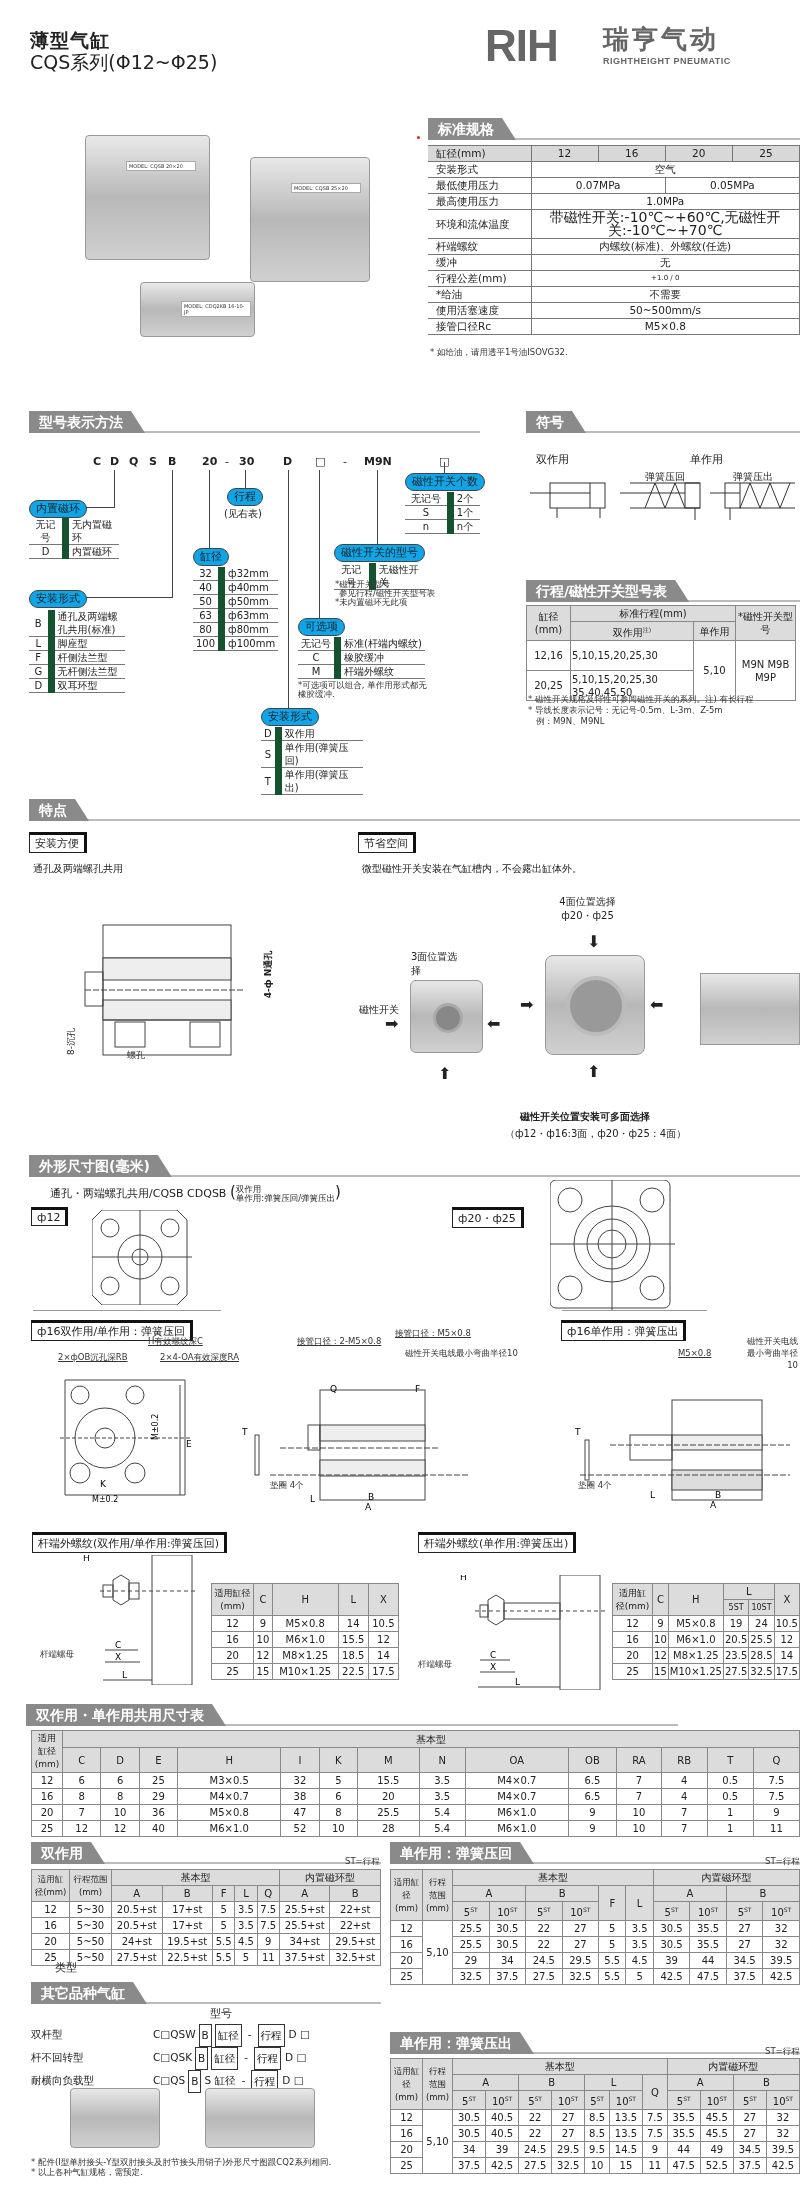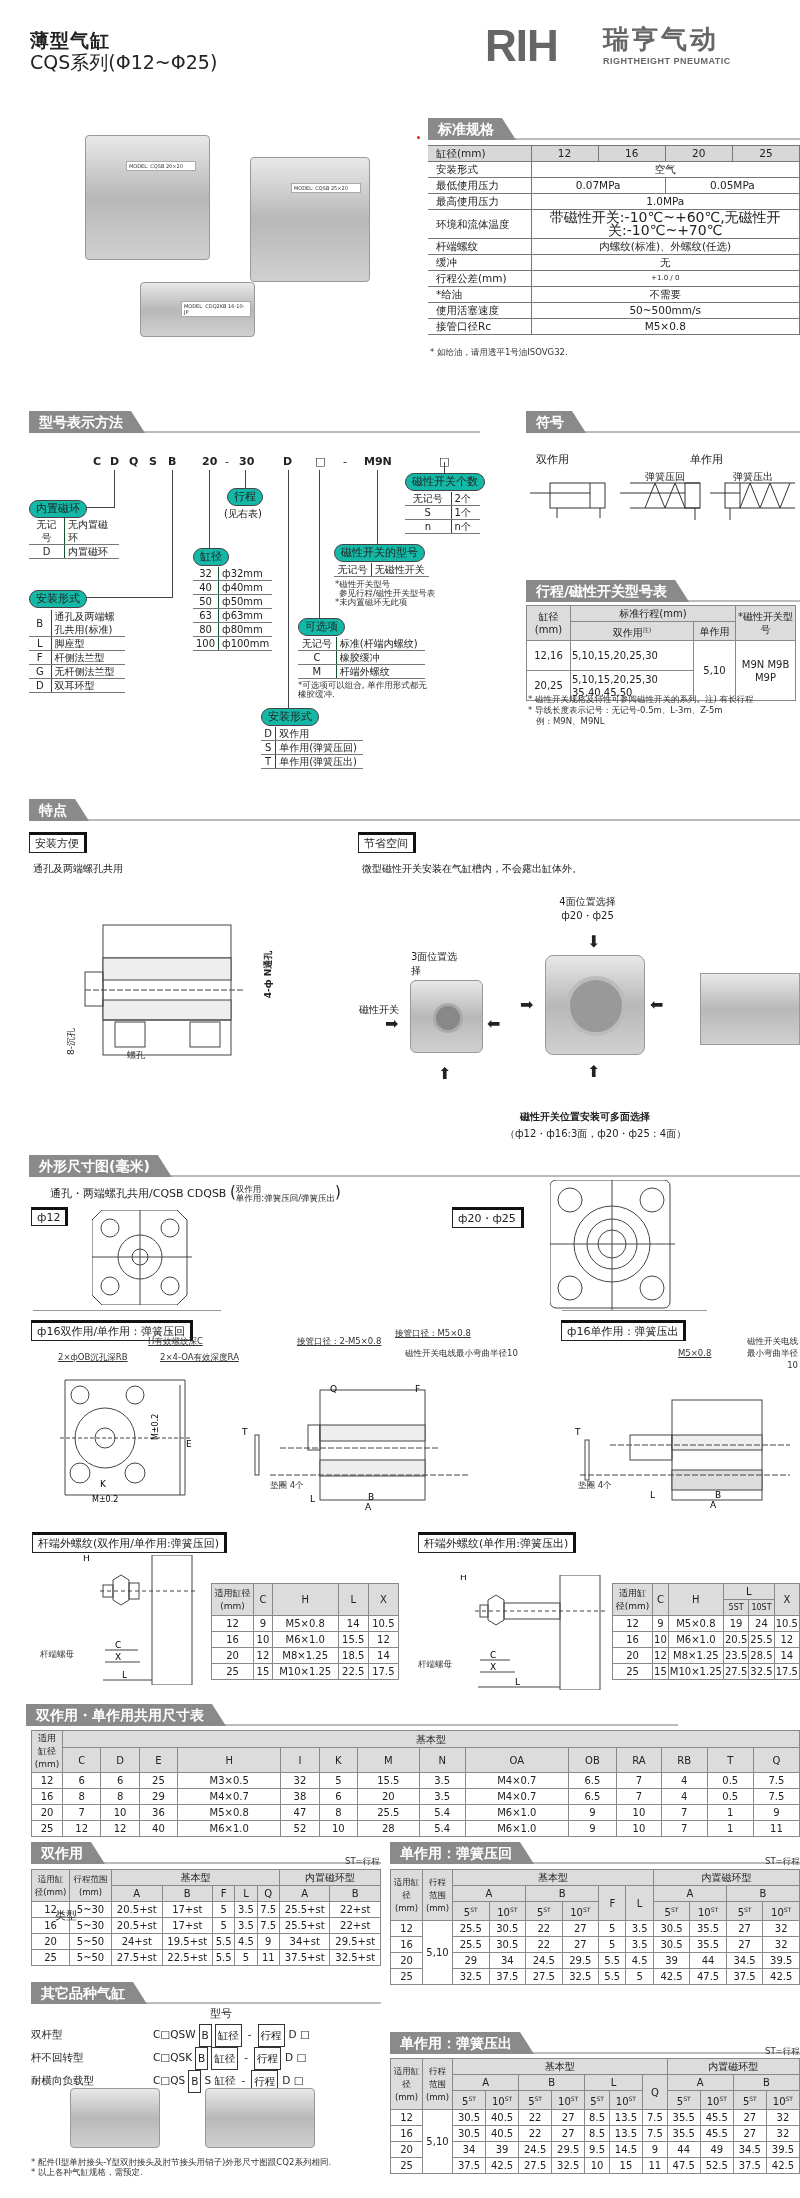--- a/index.html
+++ b/index.html
@@ -19,22 +19,22 @@
 th{background:#d8d8d8}
 .spec td{border-left:none;border-right:1px solid #777;border-top:1px solid #777;border-bottom:1px solid #777;font-size:10.5px}
 .spec td:first-child{text-align:left;padding-left:8px;border-left:none}
 .spec tr:first-child td{background:#d8d8d8}
 .note{font-size:8.5px;color:#333}
 .boxlabel{position:absolute;border:1px solid #222;border-right:3px solid #111;border-top:3px solid #111;padding:1px 5px;font-size:11px;background:#fff}
 .photo{position:absolute;background:linear-gradient(180deg,#e8e8e8,#b8b8b8 50%,#d0d0d0);border:1px solid #999;border-radius:4px}
 .photo .lbl{position:absolute;background:#fff;border:1px solid #aaa;font-size:5px;padding:1px 2px;color:#333}
 .mcode{position:absolute;top:455px;font-size:11px;font-weight:bold;letter-spacing:0}
 .mtbl td{border:none;border-bottom:1px solid #777;text-align:left;padding:0 3px;font-size:10px;line-height:13px}
-.mtbl td:first-child{border-right:1px solid #14532d;text-align:center}
-.pill{position:absolute;border:1px solid #444;border-radius:9px;padding:0 6px;font-size:11px;line-height:16px;background:#14b8a6}
+.mtbl td:first-child{border-right:7px solid #14532d;text-align:center}
+.pill{position:absolute;border:1px solid #444;border-radius:9px;padding:0 6px;font-size:11px;line-height:16px;background:#0ea5e9}
 .vline{position:absolute;width:1px;background:#444}
 .hline{position:absolute;height:1px;background:#444}
 .dim td{font-size:10px;padding:1px 1px;border-color:#888}
 .dim th{background:#dcdcdc;font-size:10px;border-color:#888}
 sup{font-size:6px}
 </style>
 </head>
 <body>
 
 <div class="abs title1">薄型气缸</div>
@@ -882,21 +882,21 @@
         <td>37.5</td>
         <td>42.5</td>
       </tr>
 </tbody>
   </table>
 
 <div class="sec" style="left:31px;top:1982px;width:350px">
   <div class="rule"></div>
     <div class="tab">其它品种气缸</div>
 </div>
-<div class="abs" style="left:55px;top:1908px;font-size:11px">类型</div>
+<div class="abs" style="left:55px;top:1960px;font-size:11px">类型</div>
 <div class="abs" style="left:210px;top:2006px;font-size:11px">型号</div>
 <div class="abs" style="left:31px;top:2024px;font-size:10.5px;line-height:21px;width:350px">
   <div style="display:flex">
       <span style="width:122px">双杆型</span>
       <span>C□QSW</span>
       <span style="border:1px solid #333;padding:0 2px;margin:0 3px">B</span>
       <span style="border:1px solid #333;padding:0 2px">缸径</span>
       <span style="margin:0 6px">-</span>
       <span style="border:1px solid #333;padding:0 2px">行程</span>
       <span style="margin-left:4px">D □</span>

